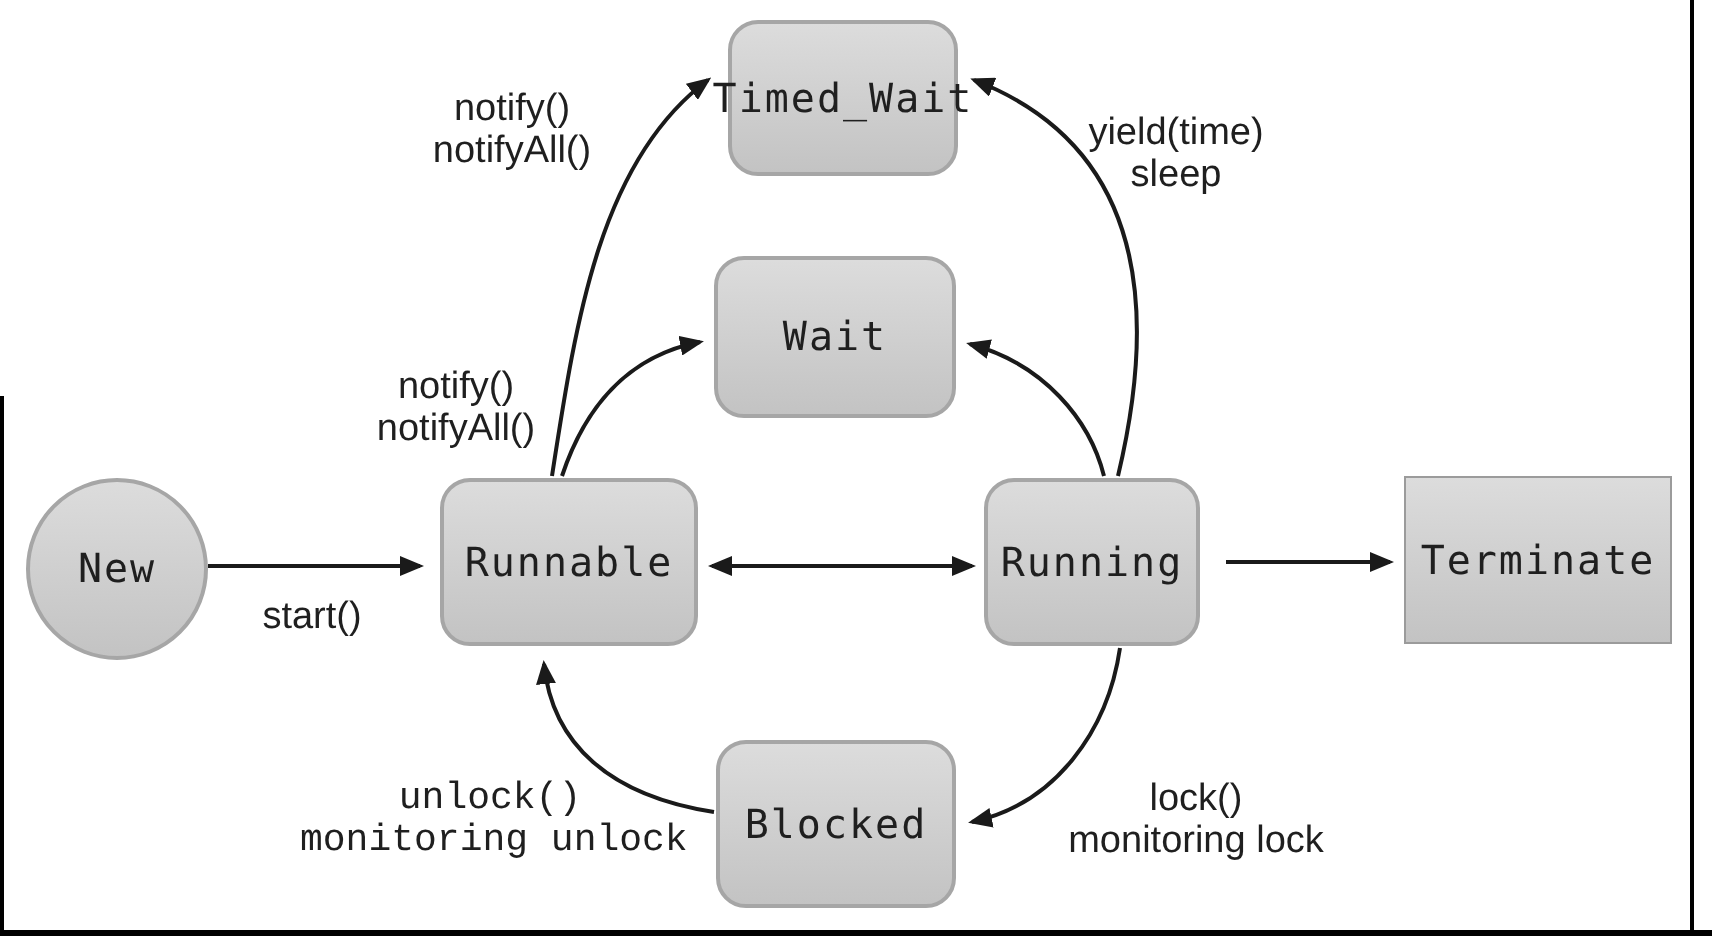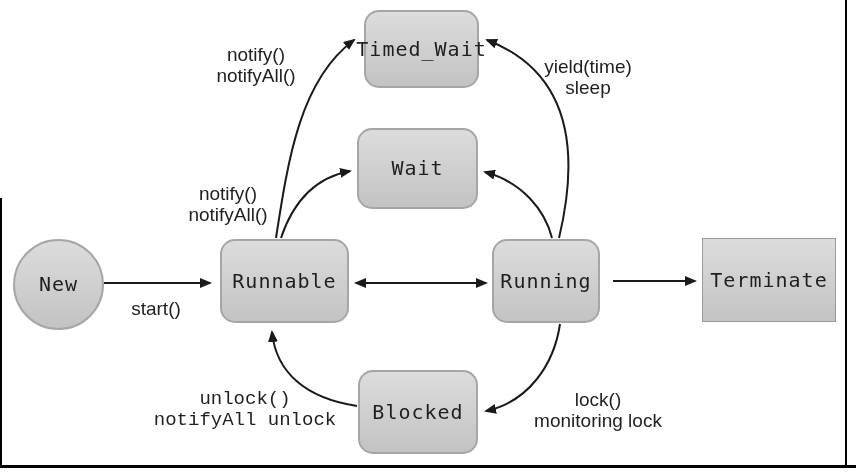--- a/index.html
+++ b/index.html
@@ -143,21 +143,21 @@
   </div>
 
   <div class="edge-label" style="left:503px; top:56px; width:170px;">
     <span>yield(time)</span>
     <span>sleep</span>
   </div>
 
 
   <div class="edge-label" style="left:150px; top:389px; width:190px;font-family:Liberation Mono, monospace;">
     <span>unlock()</span>
-    <span>notifyAll unlock</span>
+    <span>monitoring unlock</span>
   </div>
 
   <div class="edge-label" style="left:513px; top:389px; width:170px;">
     <span>lock()</span>
     <span>monitoring lock</span>
   </div>
 
   <div class="frame-line" id="frame-right"></div>
   <div class="frame-line" id="frame-bottom"></div>
   <div class="frame-line" id="frame-left"></div>

